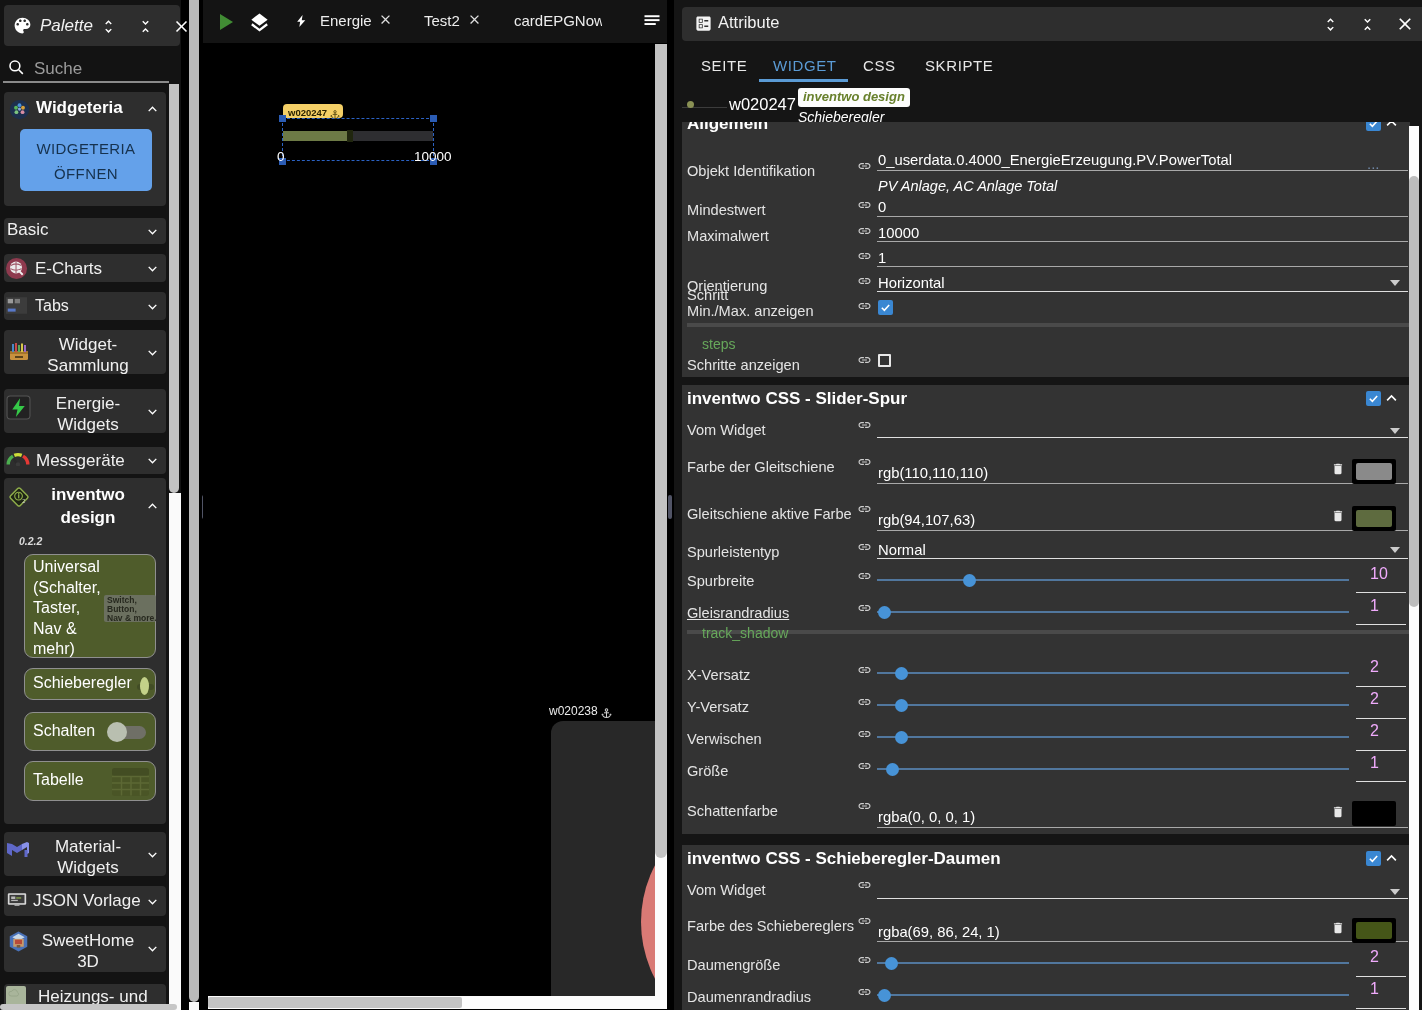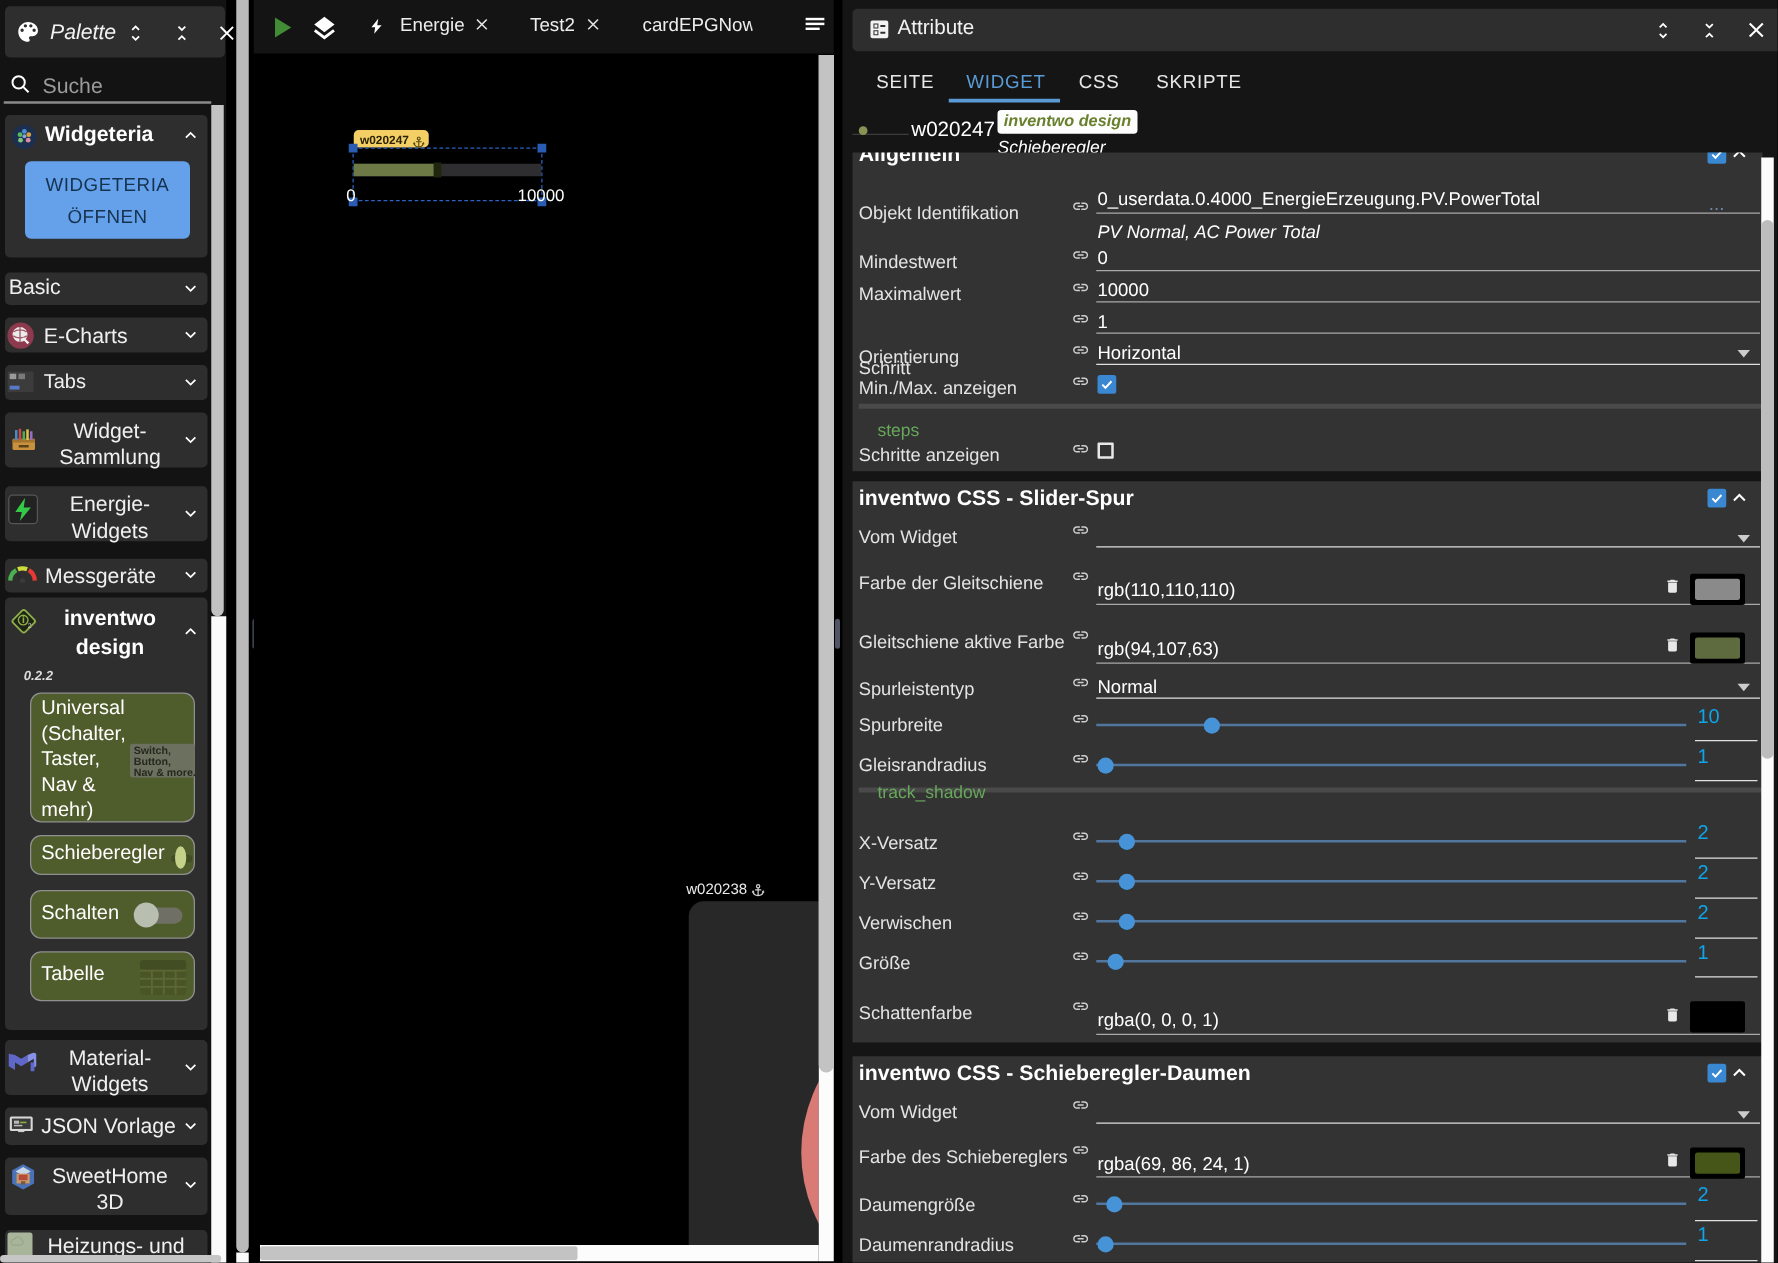--- a/index.html
+++ b/index.html
@@ -8,21 +8,21 @@
 .val{position:absolute;font-size:14.8px;color:#fff;white-space:nowrap;}
 .ul{position:absolute;height:1px;background:#a9a9a9;}
 .grn{position:absolute;font-size:14px;color:#67a85b;}
 .shead{position:absolute;font-size:17px;font-weight:bold;color:#fff;white-space:nowrap;}
 .cb{position:absolute;width:15px;height:15px;background:#3a87d2;border-radius:2px;}
 .cb svg{position:absolute;left:1px;top:2px;}
 .cbe{position:absolute;width:13px;height:13px;border:2px solid #e8e8e8;border-radius:1px;background:transparent;}
 .caret{position:absolute;width:0;height:0;border-left:5px solid transparent;border-right:5px solid transparent;border-top:6px solid #ccc;}
 .strack{position:absolute;height:2px;background:#51779e;}
 .sthumb{position:absolute;width:13px;height:13px;border-radius:50%;background:#4793d7;}
-.num{position:absolute;font-size:16px;color:#0ea5e9;}
+.num{position:absolute;font-size:16px;color:#f0abfc;margin-left:12px;}
 .swatch{position:absolute;width:44px;height:25px;background:#000;border-radius:2px;}
 .swatch div{position:absolute;left:4px;top:4px;right:4px;bottom:4px;border-radius:2px;}
 .div4{position:absolute;height:3.5px;background:#4a4a4a;}
 .btn{position:absolute;left:24px;width:132px;background:#4f5c2b;border:1px solid #8f8f8f;border-radius:9px;color:#fff;font-size:17px;}
 </style></head><body>
 <div class="a" style="left:0;top:0;width:181px;height:1010px;background:#131313;"></div>
 <div class="row" style="left:4px;top:5px;width:176px;height:41px;"></div>
 <div class="a" style="left:12px;top:15px;"><svg width="21" height="21" viewBox="0 0 24 24">
       <path fill="#fff" d="M12 3c-4.97 0-9 4.03-9 9s4.03 9 9 9c.83 0 1.5-.67 1.5-1.5 0-.39-.15-.74-.39-1.01-.23-.26-.38-.61-.38-.99 0-.83.67-1.5 1.5-1.5H16c2.76 0 5-2.24 5-5 0-4.42-4.03-8-9-8zm-5.5 9c-.83 0-1.5-.67-1.5-1.5S5.67 9 6.5 9 8 9.67 8 10.5 7.33 12 6.5 12zm3-4C8.67 8 8 7.33 8 6.5S8.67 5 9.5 5s1.5.67 1.5 1.5S10.33 8 9.5 8zm5 0c-.83 0-1.5-.67-1.5-1.5S13.67 5 14.5 5s1.5.67 1.5 1.5S15.33 8 14.5 8zm3 4c-.83 0-1.5-.67-1.5-1.5S16.67 9 17.5 9s1.5.67 1.5 1.5-.67 1.5-1.5 1.5z"></path>
     </svg></div>
@@ -293,21 +293,21 @@
 <div class="a" style="left:702px;top:-6px;"><svg width="15" height="15" viewBox="0 0 24 24">
         <path fill="none" stroke="#fff" stroke-width="2.6" d="M5 15l7-7 7 7"></path>
       </svg></div>
 <div class="lbl" style="left:5px;top:41px;">Objekt Identifikation</div>
 <div class="a" style="left:174px;top:36px;"><svg width="17" height="12" viewBox="0 2 24 20">
         <path fill="#cfcfcf" d="M3.9,12c0-1.71,1.39-3.1,3.1-3.1h4V7H7c-2.76,0-5,2.24-5,5s2.24,5,5,5h4v-1.9H7C5.29,15.1,3.9,13.71,3.9,12z M8,13h8v-2H8V13z M17,7h-4v1.9h4c1.71,0,3.1,1.39,3.1,3.1s-1.39,3.1-3.1,3.1h-4V17h4c2.76,0,5-2.24,5-5S19.76,7,17,7z"></path>
       </svg></div>
 <div class="val" style="left:196px;top:30px;">0_userdata.0.4000_EnergieErzeugung.PV.PowerTotal</div>
 <div class="a" style="left:685px;top:33px;font-size:15px;color:#7189a8;">...</div>
 <div class="ul" style="left:195px;top:48px;width:531px;background:#a9a9a9;"></div>
-<div class="a" style="left:196px;top:56px;font-size:14.5px;font-style:italic;color:#fff;">PV Normal, AC Power Total</div>
+<div class="a" style="left:196px;top:56px;font-size:14.5px;font-style:italic;color:#fff;">PV Anlage, AC Anlage Total</div>
 <div class="lbl" style="left:5px;top:80px;">Mindestwert</div>
 <div class="a" style="left:174px;top:75px;"><svg width="17" height="12" viewBox="0 2 24 20">
         <path fill="#cfcfcf" d="M3.9,12c0-1.71,1.39-3.1,3.1-3.1h4V7H7c-2.76,0-5,2.24-5,5s2.24,5,5,5h4v-1.9H7C5.29,15.1,3.9,13.71,3.9,12z M8,13h8v-2H8V13z M17,7h-4v1.9h4c1.71,0,3.1,1.39,3.1,3.1s-1.39,3.1-3.1,3.1h-4V17h4c2.76,0,5-2.24,5-5S19.76,7,17,7z"></path>
       </svg></div>
 <div class="val" style="left:196px;top:77px;">0</div>
 <div class="ul" style="left:195px;top:94px;width:531px;background:#a9a9a9;"></div>
 <div class="lbl" style="left:5px;top:106px;">Maximalwert</div>
 <div class="a" style="left:174px;top:101px;"><svg width="17" height="12" viewBox="0 2 24 20">
         <path fill="#cfcfcf" d="M3.9,12c0-1.71,1.39-3.1,3.1-3.1h4V7H7c-2.76,0-5,2.24-5,5s2.24,5,5,5h4v-1.9H7C5.29,15.1,3.9,13.71,3.9,12z M8,13h8v-2H8V13z M17,7h-4v1.9h4c1.71,0,3.1,1.39,3.1,3.1s-1.39,3.1-3.1,3.1h-4V17h4c2.76,0,5-2.24,5-5S19.76,7,17,7z"></path>
       </svg></div>
@@ -391,21 +391,21 @@
 <div class="caret" style="left:708px;top:162px;"></div>
 <div class="ul" style="left:195px;top:173px;width:531px;background:#e0e0e0;"></div>
 <div class="lbl" style="left:5px;top:188px;">Spurbreite</div>
 <div class="a" style="left:174px;top:183px;"><svg width="17" height="12" viewBox="0 2 24 20">
         <path fill="#cfcfcf" d="M3.9,12c0-1.71,1.39-3.1,3.1-3.1h4V7H7c-2.76,0-5,2.24-5,5s2.24,5,5,5h4v-1.9H7C5.29,15.1,3.9,13.71,3.9,12z M8,13h8v-2H8V13z M17,7h-4v1.9h4c1.71,0,3.1,1.39,3.1,3.1s-1.39,3.1-3.1,3.1h-4V17h4c2.76,0,5-2.24,5-5S19.76,7,17,7z"></path>
       </svg></div>
 <div class="strack" style="left:195px;top:194px;width:472px;"></div>
 <div class="sthumb" style="left:281px;top:188.5px;"></div>
 <div class="num" style="left:676px;top:180px;">10</div>
 <div class="ul" style="left:674px;top:207px;width:50px;background:#e0e0e0;"></div>
-<div class="lbl" style="left:5px;top:220px;">Gleisrandradius</div>
+<div class="lbl" style="left:5px;top:220px;text-decoration:underline;">Gleisrandradius</div>
 <div class="a" style="left:174px;top:215px;"><svg width="17" height="12" viewBox="0 2 24 20">
         <path fill="#cfcfcf" d="M3.9,12c0-1.71,1.39-3.1,3.1-3.1h4V7H7c-2.76,0-5,2.24-5,5s2.24,5,5,5h4v-1.9H7C5.29,15.1,3.9,13.71,3.9,12z M8,13h8v-2H8V13z M17,7h-4v1.9h4c1.71,0,3.1,1.39,3.1,3.1s-1.39,3.1-3.1,3.1h-4V17h4c2.76,0,5-2.24,5-5S19.76,7,17,7z"></path>
       </svg></div>
 <div class="strack" style="left:195px;top:226px;width:472px;"></div>
 <div class="sthumb" style="left:196px;top:220.5px;"></div>
 <div class="num" style="left:676px;top:212px;">1</div>
 <div class="ul" style="left:674px;top:239px;width:50px;background:#e0e0e0;"></div>
 <div class="div4" style="left:5px;top:245px;width:722px;"></div>
 <div class="grn" style="left:20px;top:240px;">track_shadow</div>
 <div class="lbl" style="left:5px;top:282px;">X-Versatz</div>

